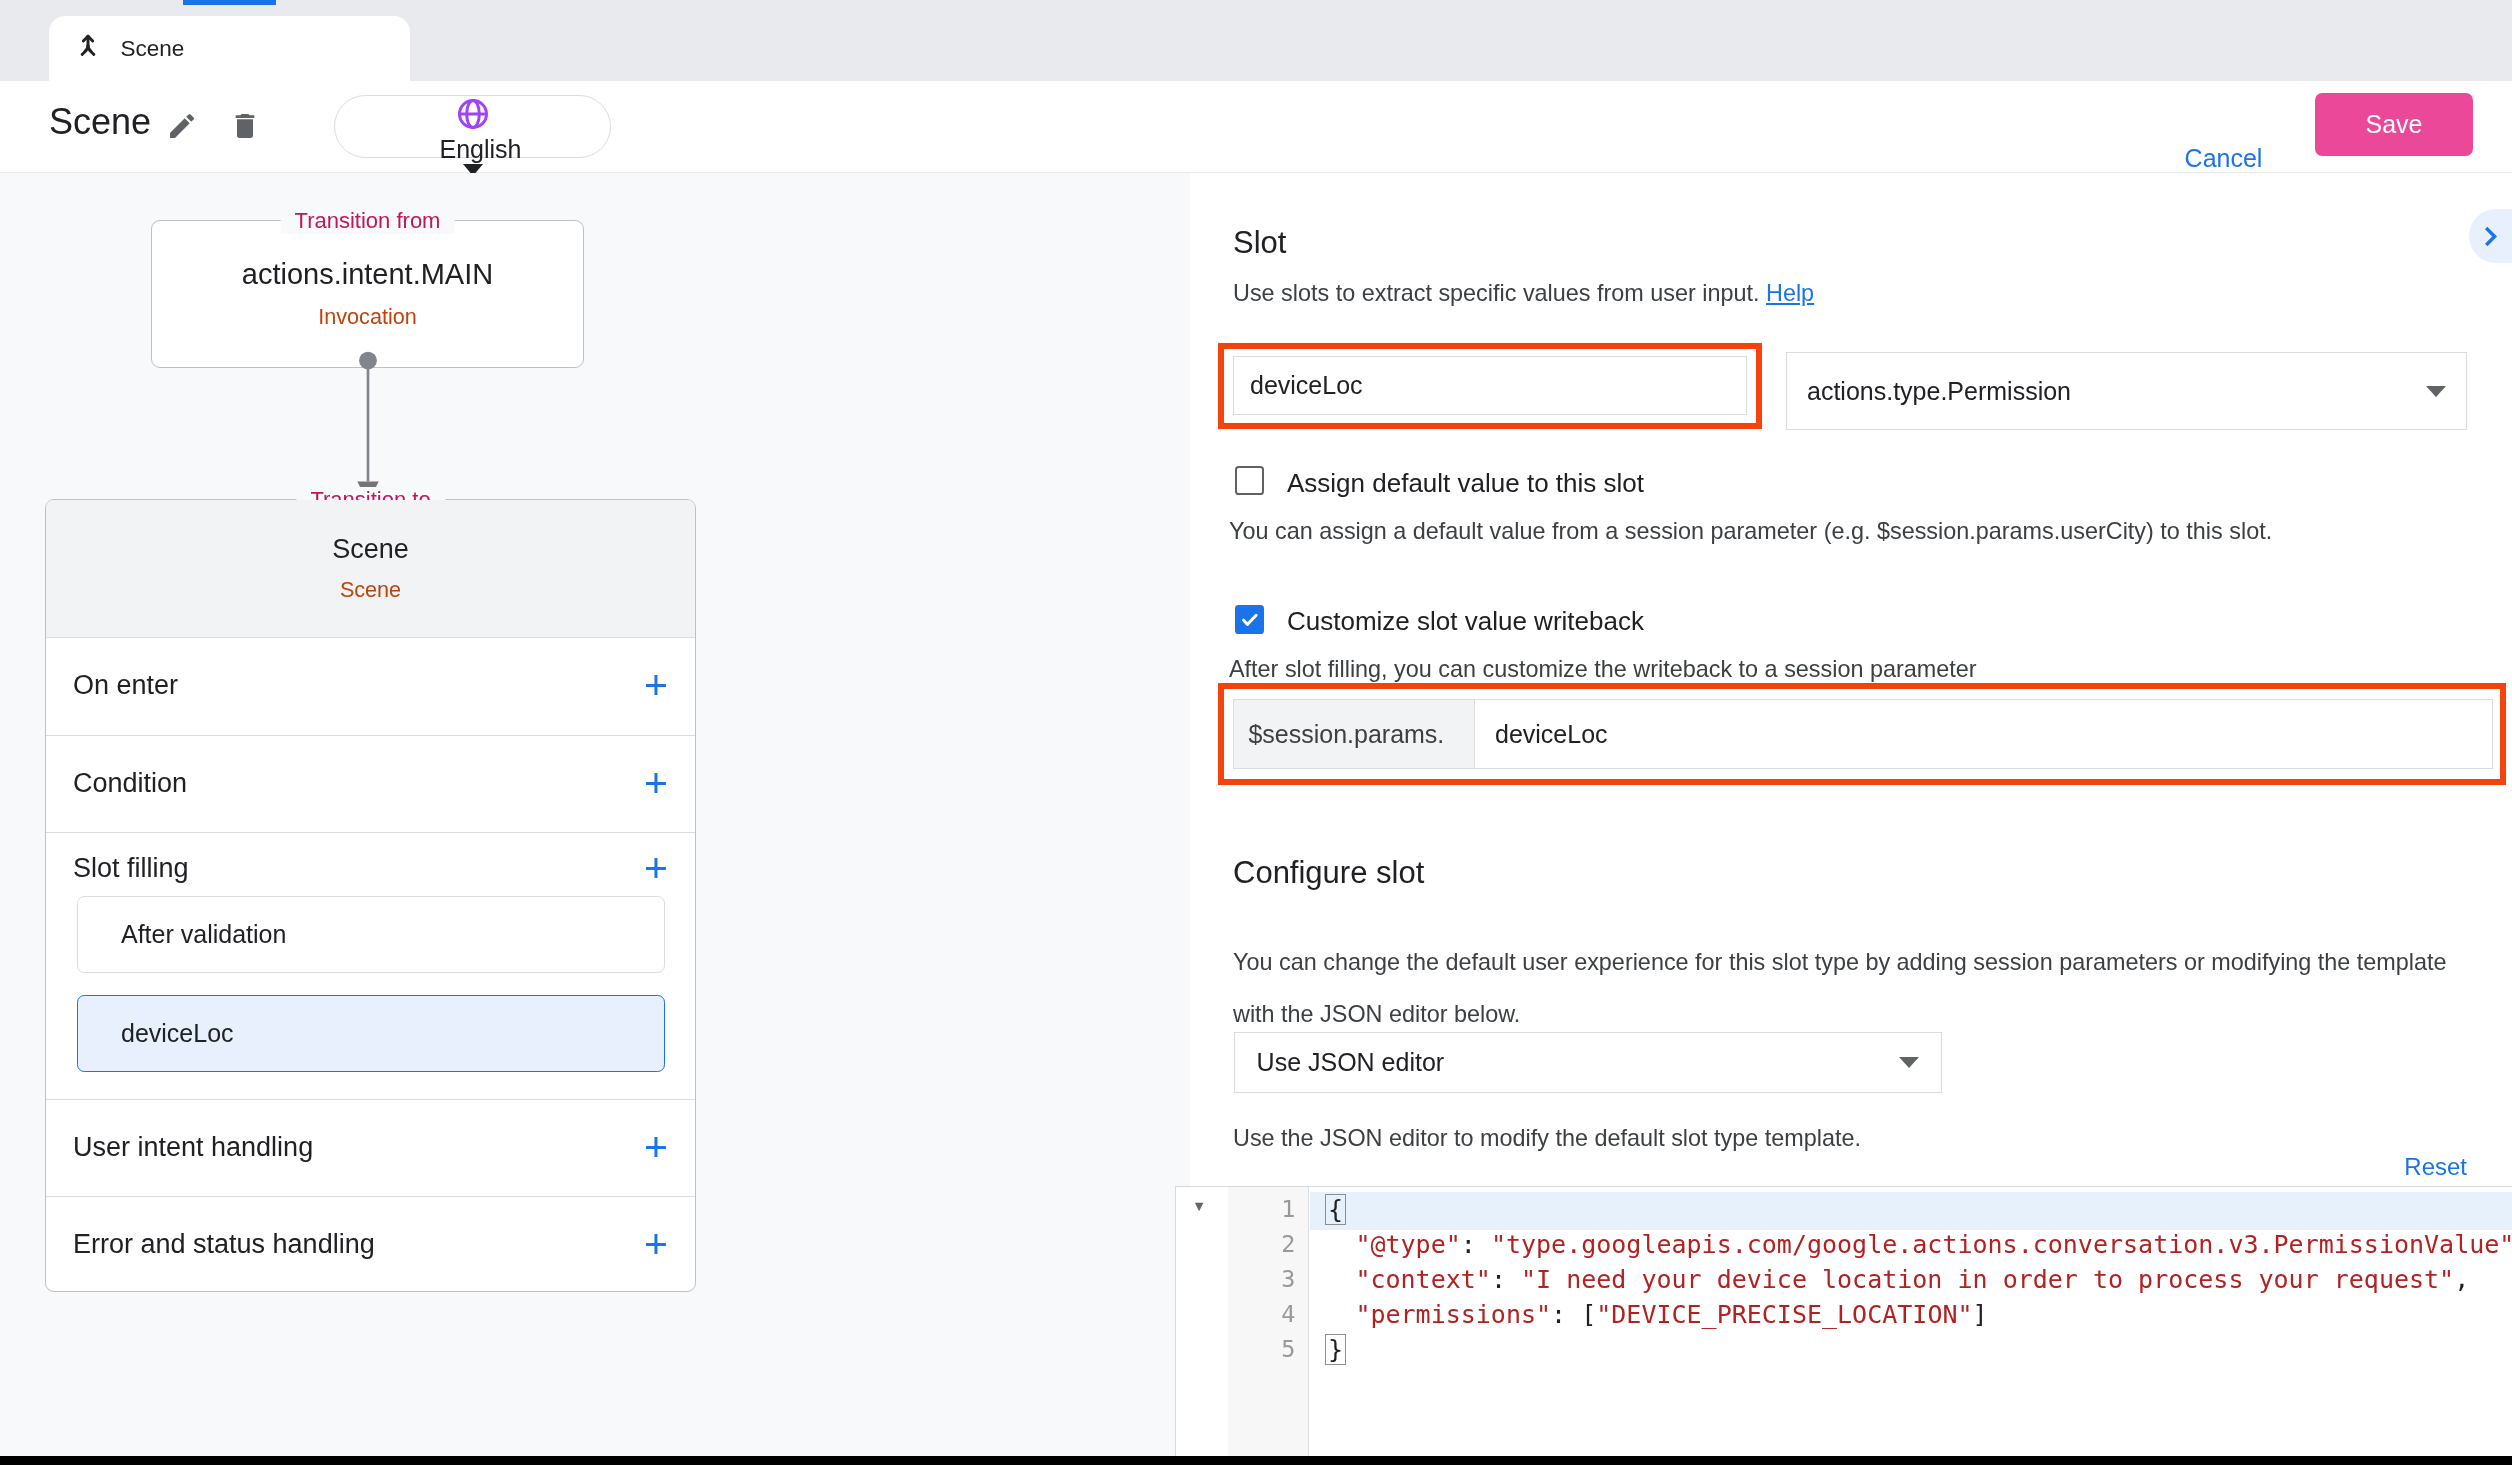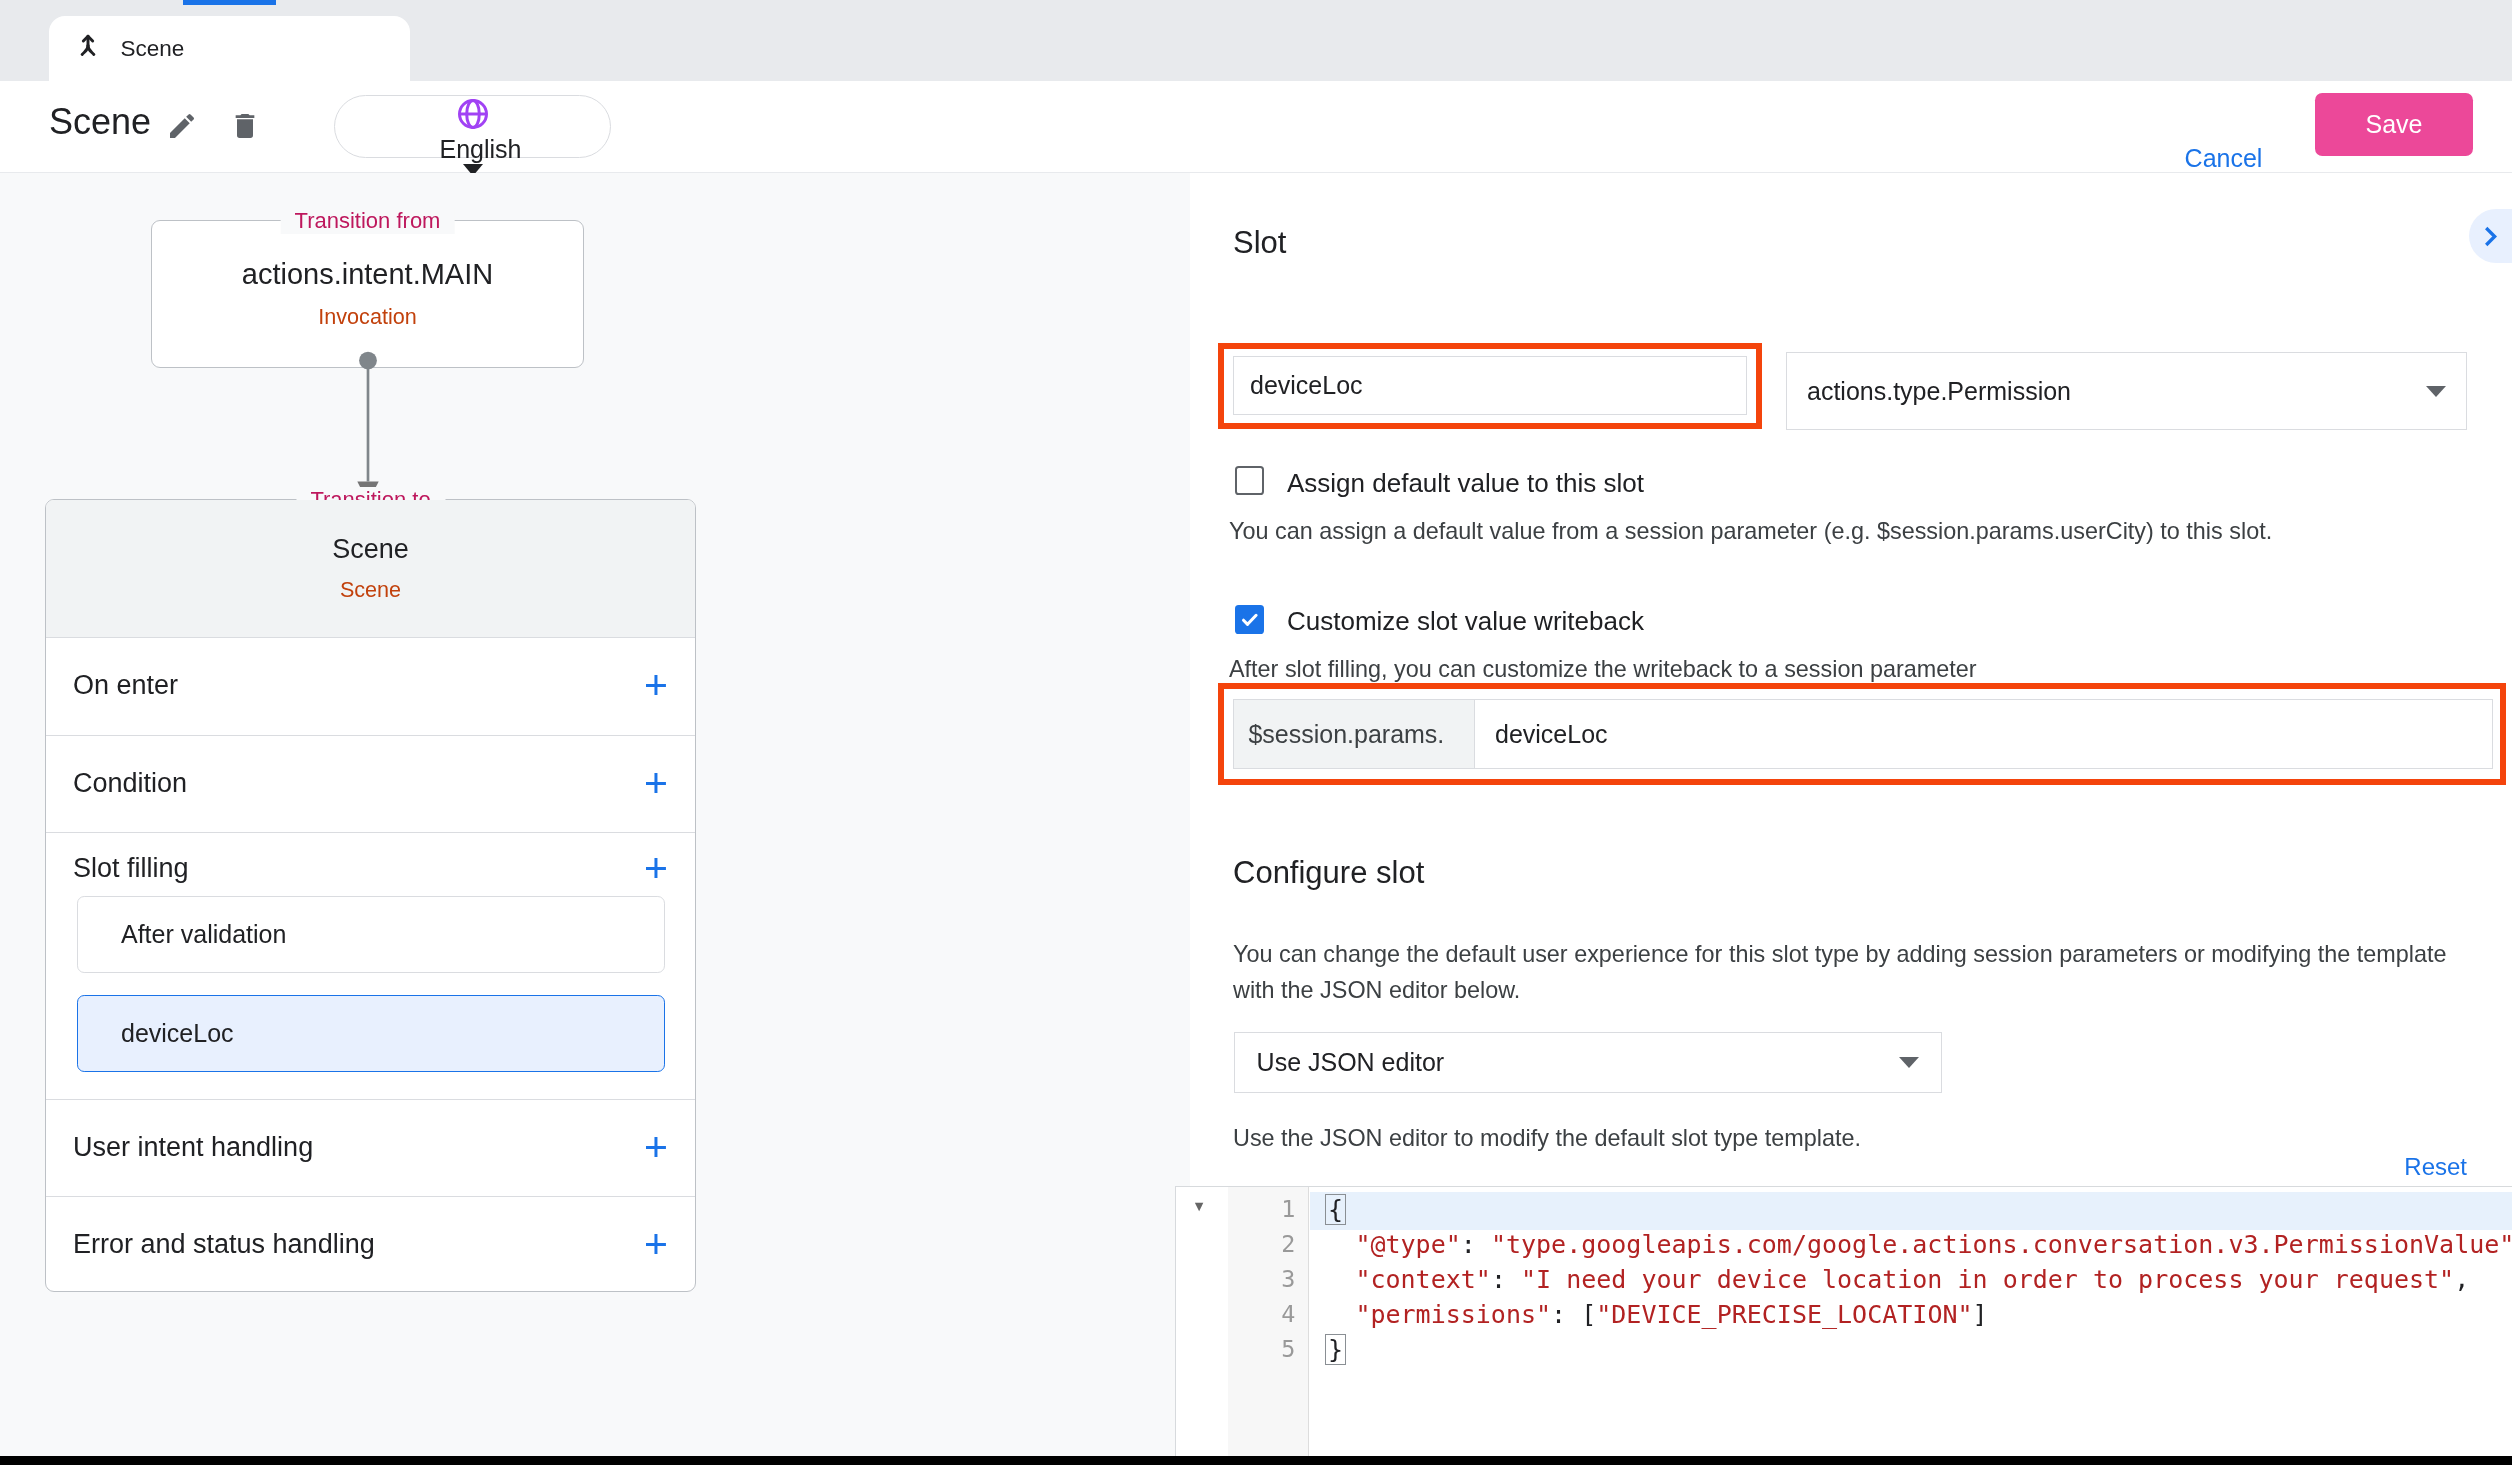--- a/index.html
+++ b/index.html
@@ -176,20 +176,23 @@
     </div>
   </div>
 
   <div class="abs collapse-pill">
     <svg width="25" height="25" viewBox="0 0 24 24" fill="none" stroke="#1a73e8" stroke-width="3.2" stroke-linecap="square">
       <path d="M9 5l7 7-7 7"></path>
     </svg>
   </div>
 
   <div class="abs h1" style="left:1233px;top:225px;">Slot</div>
+  <div class="abs body-text" style="left:1233px;top:280px;">
+    <span>Use slots to extract specific values from user input. </span><span class="link" style="text-decoration:underline;">Help</span>
+  </div>
 
   <div class="abs field" style="left:1233px;top:356px;width:514px;height:59px;border-width:0.9px;padding-left:16px;">
     <span>deviceLoc</span>
   </div>
   <div class="abs annotation" style="left:1218px;top:343px;width:544px;height:86px;"></div>
 
   <div class="abs field" style="left:1786px;top:352px;width:681px;height:78px;padding:0 20px;">
     <span style="flex:1;">actions.type.Permission</span>
     <span class="caret" style="border-top:11.7px solid #5f6368;"></span>
   </div>
@@ -210,21 +213,21 @@
     <div style="width:241px;height:100%;background:#f1f3f4;border-right:0.9px solid #dadce0;display:flex;align-items:center;padding-left:14.4px;box-sizing:border-box;color:#3c4043;">
       <span>$session.params.</span>
     </div>
     <div style="flex:1;height:100%;display:flex;align-items:center;padding-left:20px;box-sizing:border-box;">
       <span>deviceLoc</span>
     </div>
   </div>
   <div class="abs annotation" style="left:1218px;top:683px;width:1288px;height:102px;"></div>
 
   <div class="abs h1" style="left:1233px;top:855px;">Configure slot</div>
-  <div class="abs body-text" style="left:1233px;top:936px;width:1222px;line-height:36px;">You can change the default user experience for this slot type by adding session parameters or modifying the template with the JSON editor below.</div>
+  <div class="abs body-text" style="left:1233px;top:936px;width:1222px;line-height:52px;">You can change the default user experience for this slot type by adding session parameters or modifying the template with the JSON editor below.</div>
 
   <div class="abs field" style="left:1234px;top:1032px;width:708px;height:61px;padding:0 21.6px;">
     <span style="flex:1;">Use JSON editor</span>
     <span class="caret" style="border-top:11.7px solid #5f6368;"></span>
   </div>
 
   <div class="abs body-text" style="left:1233px;top:1125px;">Use the JSON editor to modify the default slot type template.</div>
   <div class="abs link" style="right:45px;top:1153px;font-size:24px;">Reset</div>
 
   <div class="abs editor">

